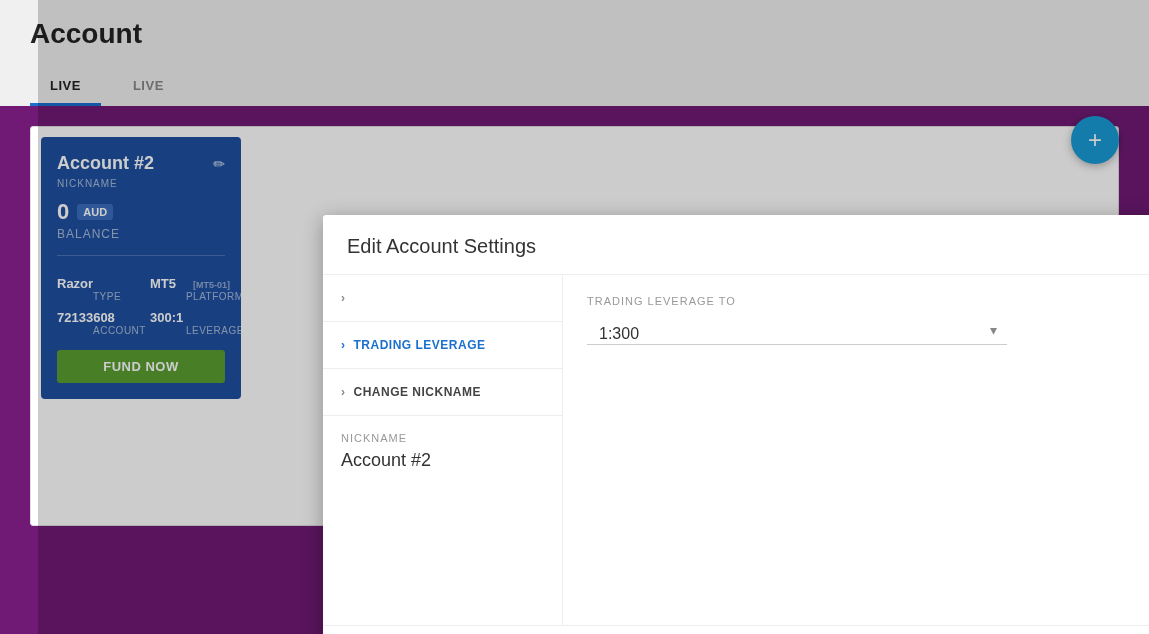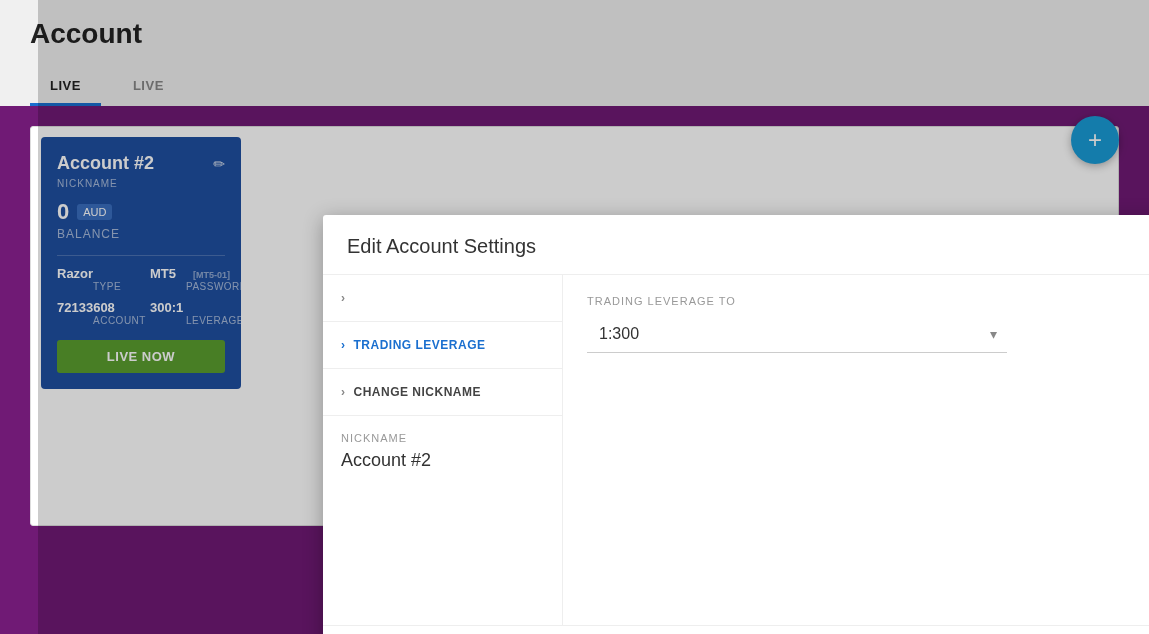--- a/index.html
+++ b/index.html
@@ -143,36 +143,36 @@
     .balance-amount {
       font-size: 22px;
       font-weight: 700;
     }
 
     .currency-badge {
       background: #3a6fc0;
       border-radius: 3px;
       padding: 2px 6px;
       font-size: 11px;
-      font-weight: 400;
+      font-weight: 700;
     }
 
     .balance-label {
       font-size: 12px;
       color: rgba(255,255,255,0.6);
       letter-spacing: 1px;
       margin-bottom: 14px;
     }
 
     .account-details-grid {
       display: grid;
       grid-template-columns: 1fr 1fr;
       gap: 8px 4px;
       border-top: 1px solid rgba(255,255,255,0.2);
-      padding-top: 10px;
+      padding-top: 20px;
       margin-bottom: 14px;
     }
 
     .detail-value {
       font-size: 13px;
       font-weight: 700;
     }
 
     .detail-label {
       font-size: 10px;
@@ -324,21 +324,21 @@
     }
 
     .leverage-select-wrapper {
       position: relative;
       width: 100%;
       max-width: 420px;
     }
 
     .leverage-select {
       width: 100%;
-      padding: 10px 36px 10px 12px;
+      padding: 10px 36px 2px 12px;
       font-size: 16px;
       color: #333;
       border: none;
       border-bottom: 1px solid #ccc;
       background: white;
       appearance: none;
       cursor: pointer;
       outline: none;
     }
 
@@ -402,32 +402,32 @@
         <div class="balance-label">BALANCE</div>
         <div class="account-details-grid">
           <div>
             <div class="detail-value">Razor</div>
             <div class="detail-label">TYPE</div>
           </div>
           <div>
             <div class="detail-value">
               <span>MT5</span><span class="platform-tag">[MT5-01]</span>
             </div>
-            <div class="detail-label">PASSWORD</div>
+            <div class="detail-label">PLATFORM</div>
           </div>
           <div>
             <div class="detail-value">72133608</div>
             <div class="detail-label">ACCOUNT</div>
           </div>
           <div>
             <div class="detail-value">300:1</div>
             <div class="detail-label">LEVERAGE</div>
           </div>
         </div>
-        <button class="fund-btn">LIVE NOW</button>
+        <button class="fund-btn">FUND NOW</button>
       </div>
 
     </div>
   </div>
 
   <div class="modal-overlay">
     <div class="modal">
 
       <div class="modal-header">
         <span class="modal-title">Edit Account Settings</span>

